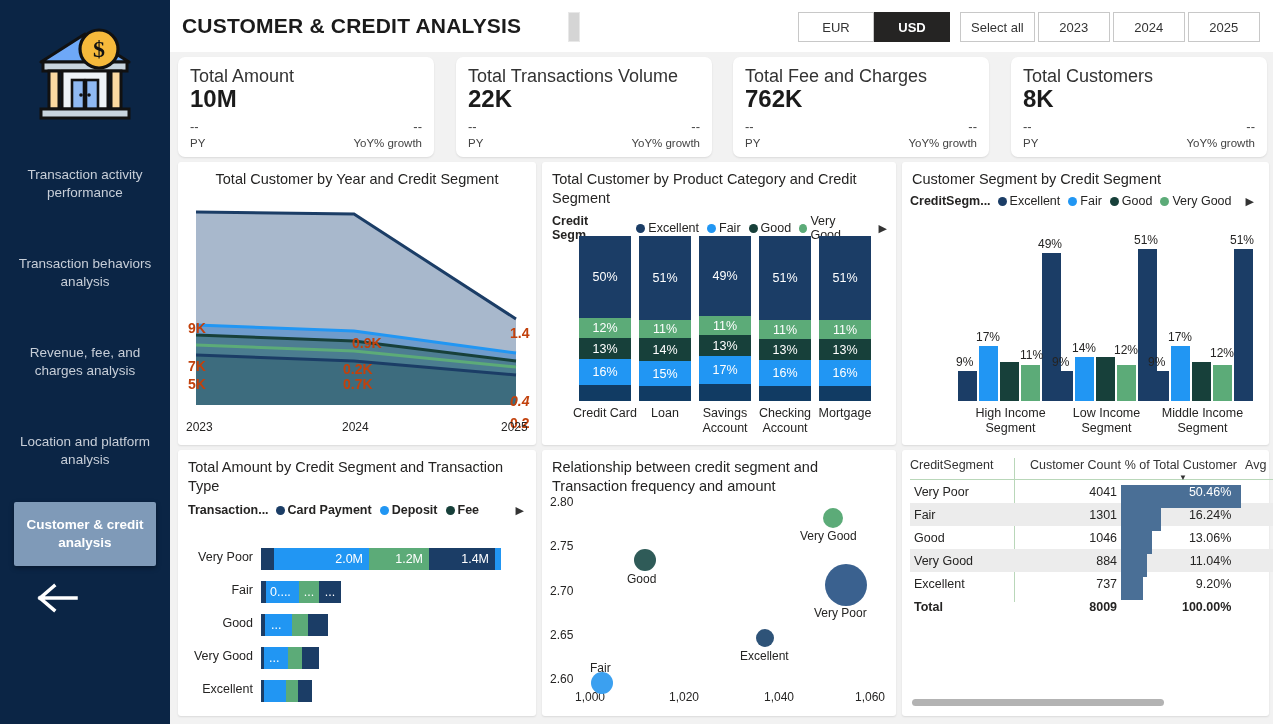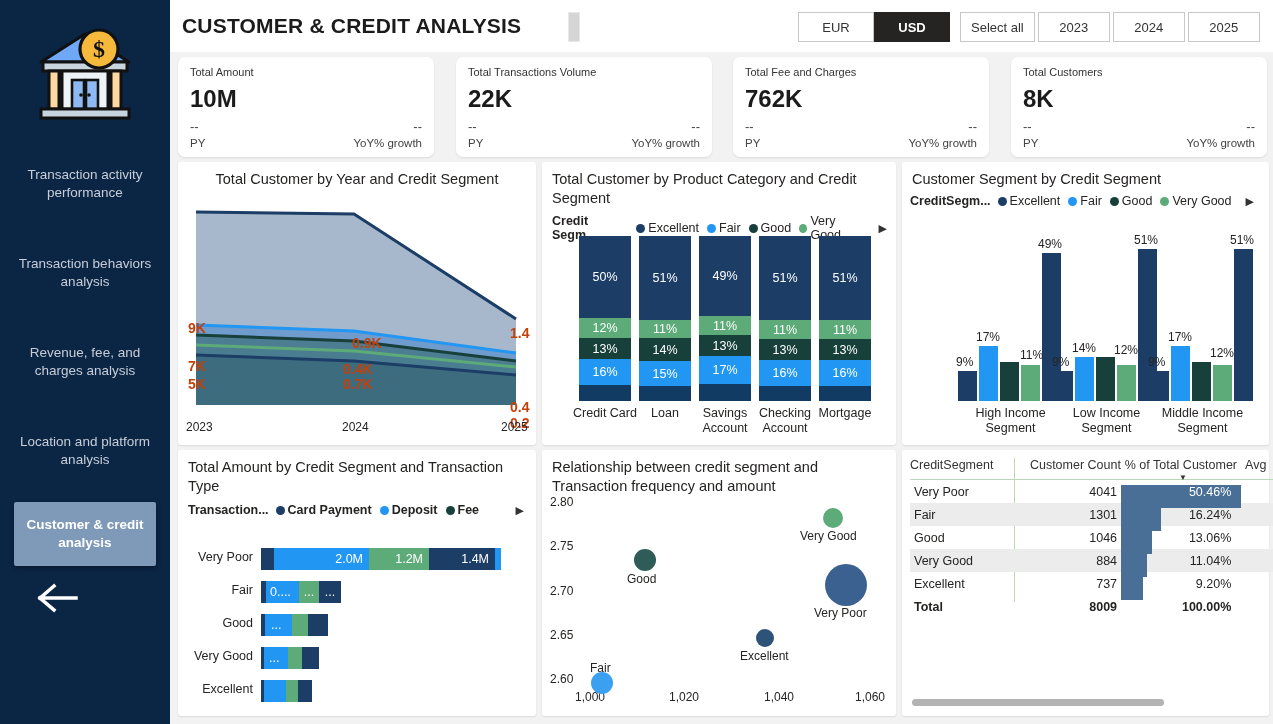--- a/index.html
+++ b/index.html
@@ -59,21 +59,21 @@
   .curr-group { left: 628px; }
   .year-group { left: 790px; }
   .year-group .seg-btn { min-width: 72px; margin-right: 3px; }
   .curr-group .seg-btn { min-width: 76px; margin-right: 0px; }
 
   
   .kpi {
     position: absolute; top: 57px; height: 100px; background: #ffffff;
     border-radius: 7px; box-shadow: 0 1px 2px rgba(0,0,0,.10);
   }
-  .kpi .k-title { position: absolute; left: 12px; top: 9px; font-size: 11px; color: #333; }
+  .kpi .k-title { position: absolute; left: 12px; top: 9px; font-size: 18px; color: #333; }
   .kpi .k-value { position: absolute; left: 12px; top: 28px; font-size: 24px; font-weight: bold; color: #1b1b1b; }
   .kpi .k-pyv { position: absolute; left: 12px; top: 62px; font-size: 13px; color: #444; }
   .kpi .k-pyl { position: absolute; left: 12px; top: 80px; font-size: 11.5px; color: #444; }
   .kpi .k-yoyv { position: absolute; right: 12px; top: 62px; font-size: 13px; color: #444; }
   .kpi .k-yoyl { position: absolute; right: 12px; top: 80px; font-size: 11.5px; color: #444; }
 
   
   .panel {
     position: absolute; background: #ffffff; border-radius: 3px;
     box-shadow: 0 1px 2px rgba(0,0,0,.10);
@@ -263,25 +263,25 @@
 
       <path d="M10,160 L168,166 L330,180 L330,210 L10,210 Z" fill="#3d6c7e" stroke="none"></path>
       <path d="M10,160 L168,166 L330,180" fill="none" stroke="#1b3d66" stroke-width="3"></path>
     </svg>
 
     <div class="area-dl" style="left:10px; top:158px;">9K</div>
     <div class="area-dl" style="left:10px; top:196px;">7K</div>
     <div class="area-dl" style="left:10px; top:214px;">5K</div>
 
     <div class="area-dl" style="left:174px; top:173px;">0.9K</div>
-    <div class="area-dl" style="left:165px; top:199px;">0.4K</div>
+    <div class="area-dl" style="left:165px; top:199px;">0.2K</div>
     <div class="area-dl" style="left:165px; top:214px;">0.7K</div>
 
     <div class="area-dl" style="left:332px; top:163px;">1.4</div>
-    <div class="area-dl" style="left:332px; top:237px;">0.4</div>
+    <div class="area-dl" style="left:332px; top:231px;font-style:italic;">0.4</div>
     <div class="area-dl" style="left:332px; top:253px;">0.2</div>
 
     <div class="axis-lbl" style="left:8px; top:258px;">2023</div>
     <div class="axis-lbl" style="left:164px; top:258px;">2024</div>
     <div class="axis-lbl" style="left:323px; top:258px;">2025</div>
   </div>
 
   <div class="panel" style="left:542px; top:162px; width:354px; height:283px;">
     <div class="p-title">Total Customer by Product Category and Credit Segment</div>
 

